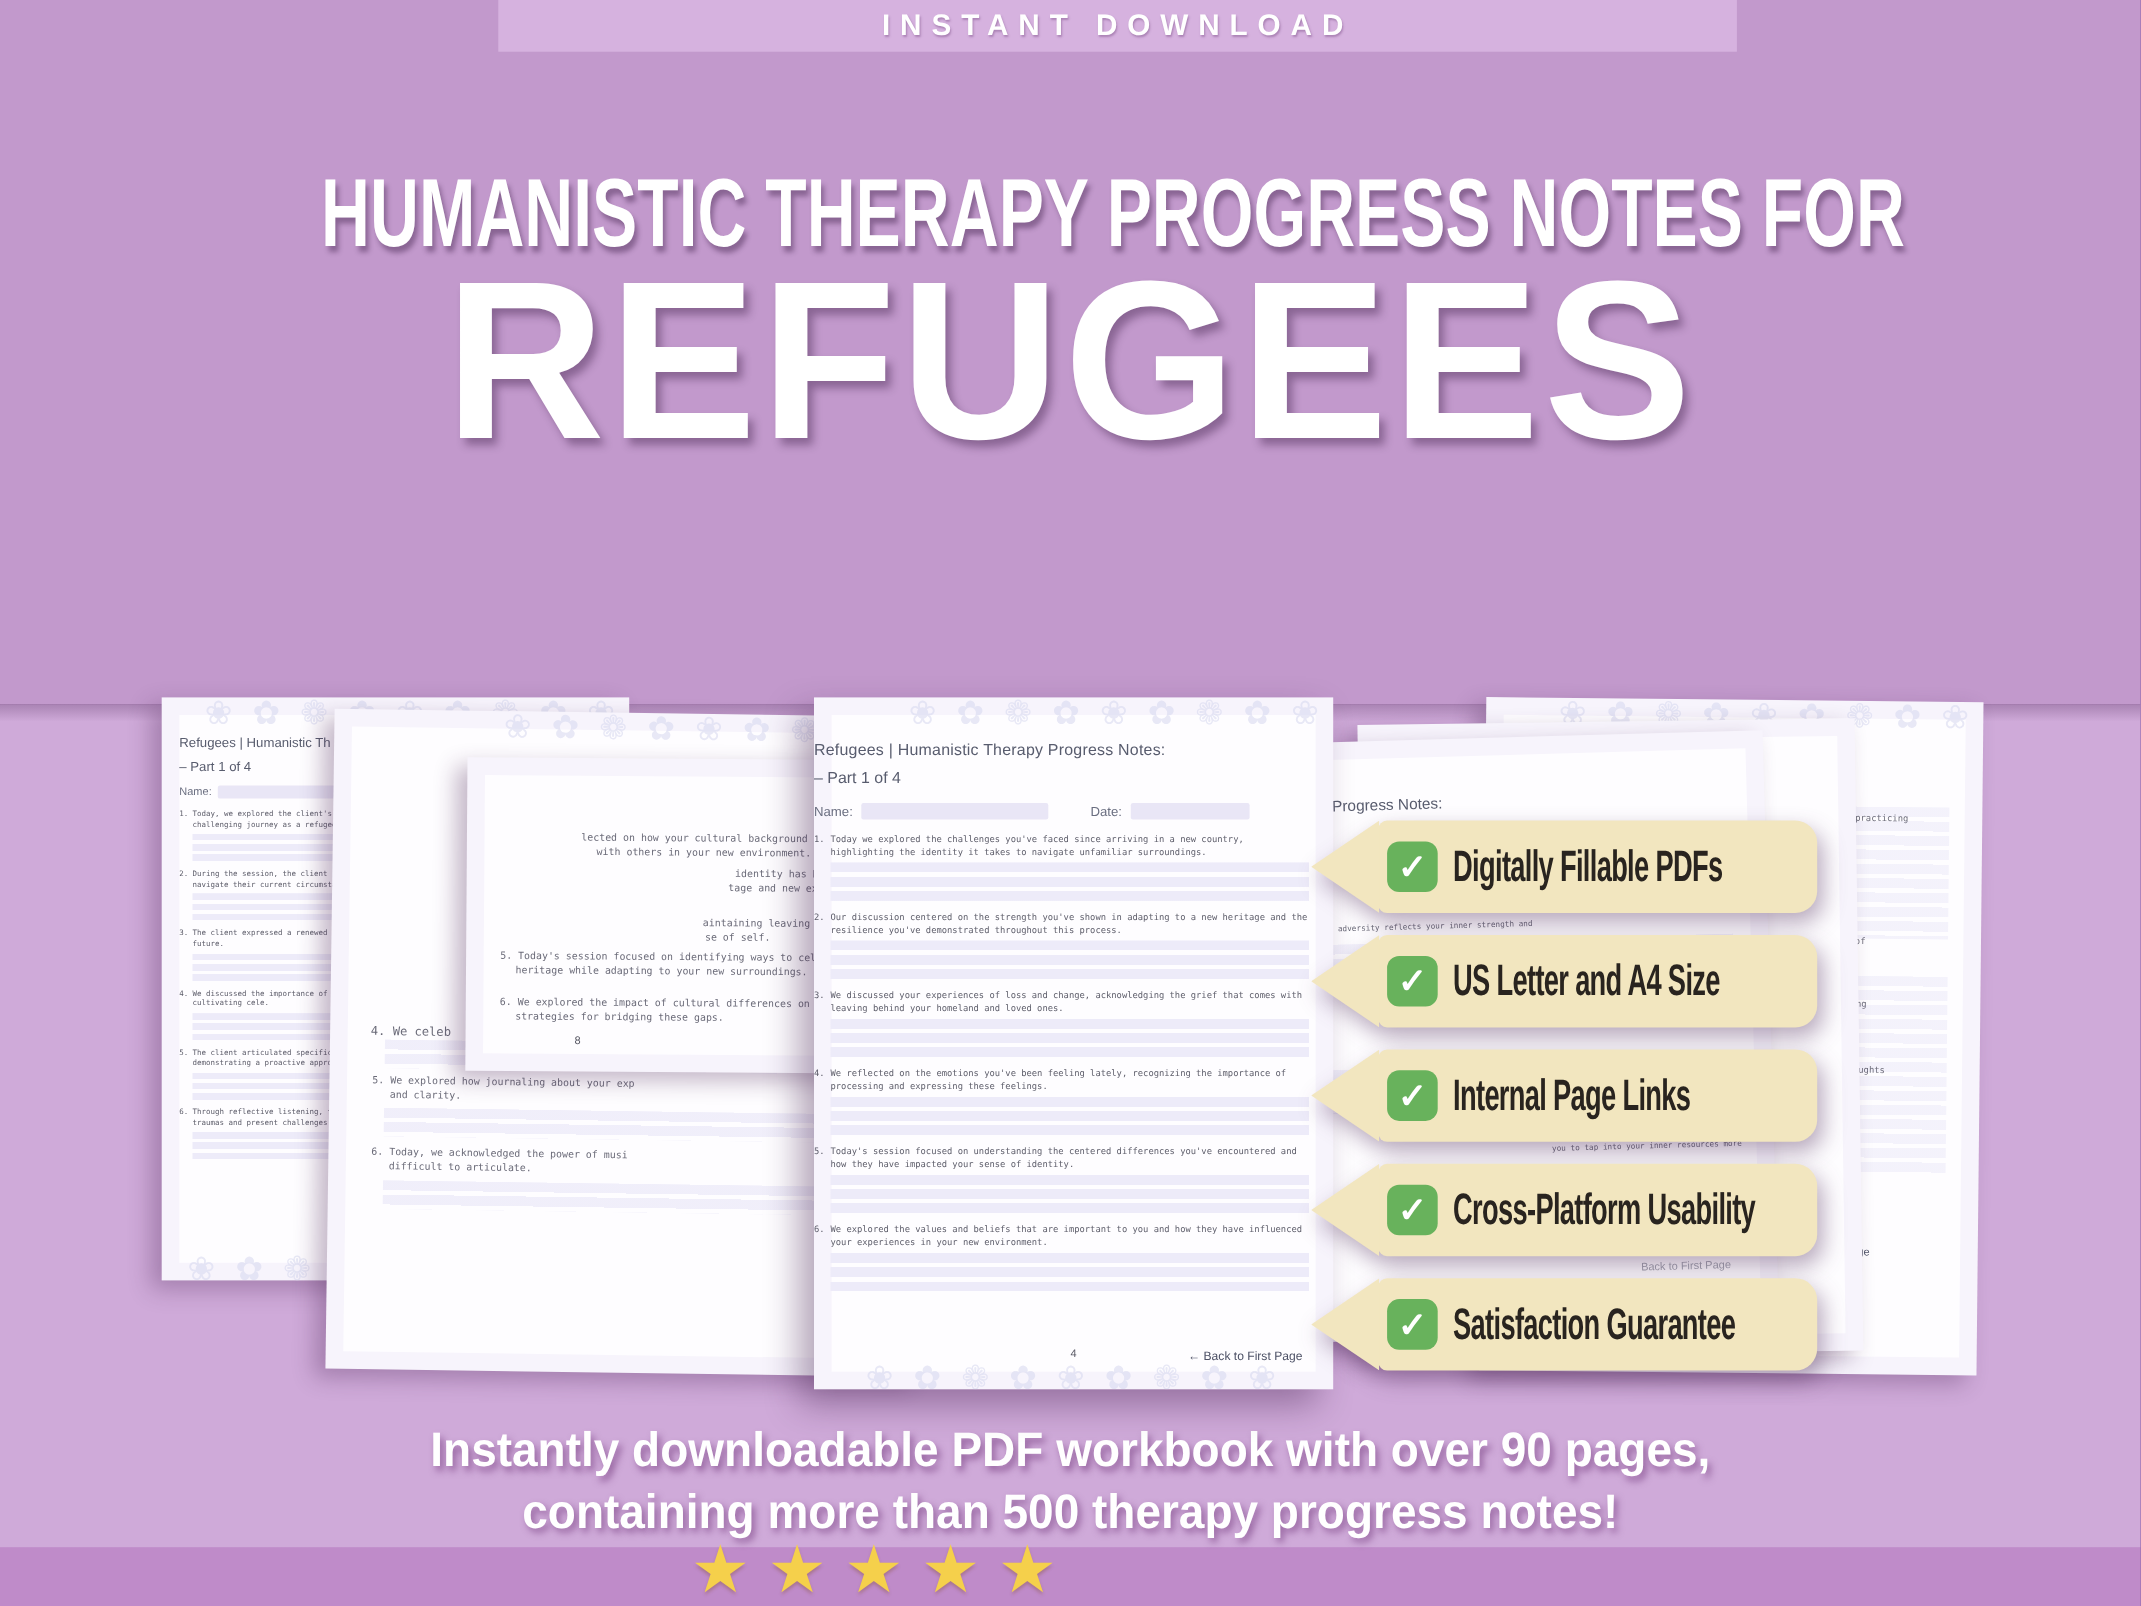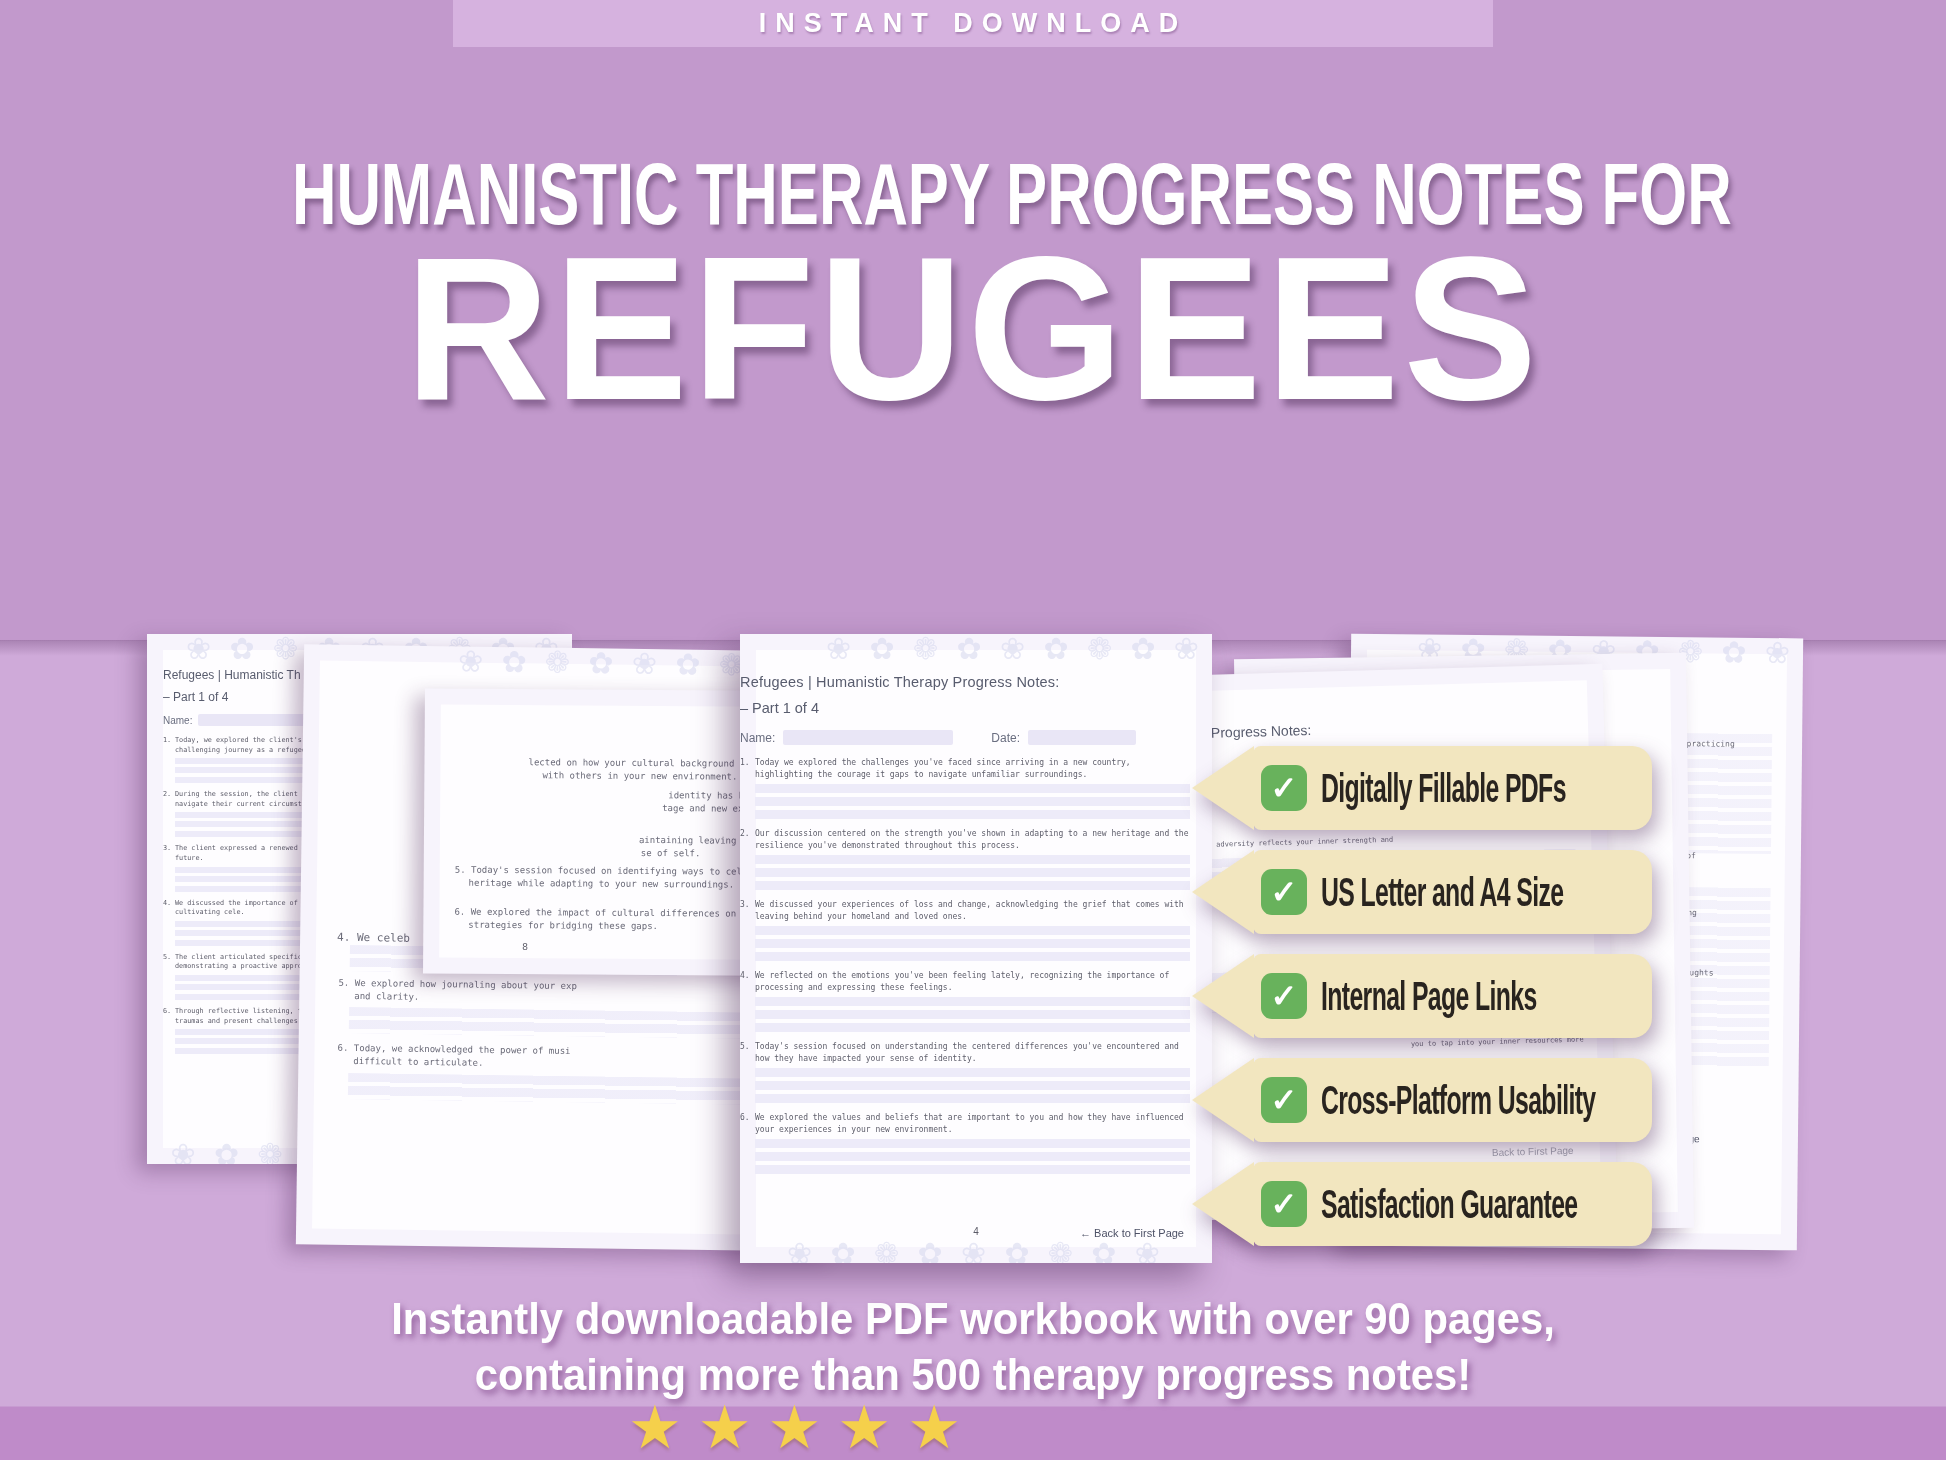--- a/index.html
+++ b/index.html
@@ -4,21 +4,21 @@
 <style>
   html,body{margin:0;padding:0;background:#9b6fae;}
   .stage{
     position:relative;width:1946px;height:1460px;overflow:hidden;
     font-family:"Liberation Sans",sans-serif;
     background:linear-gradient(180deg,#c299cc 0px,#c299cc 640px,#cfaad9 641px,#cfaad9 1406px,#bf8bc9 1407px,#bf8bc9 100%);
   }
   .seam{position:absolute;left:0;top:640px;width:100%;height:16px;
     background:linear-gradient(180deg,rgba(80,40,90,.30),rgba(80,40,90,0));}
   
-  .top-banner{position:absolute;left:453px;top:0;width:1040px;height:47px;background:#d6b2df;
+  .top-banner{position:absolute;left:453px;top:0;width:1126px;height:47px;background:#d6b2df;
     display:flex;align-items:center;justify-content:center;}
   .top-banner span{color:#fff;font-weight:700;font-size:27px;letter-spacing:9px;
     text-shadow:1px 2px 2px rgba(90,40,100,.35);}
   
   .title-kicker{position:absolute;left:0;right:0;top:150px;text-align:center;color:#fff;
     font-size:88px;font-weight:700;line-height:1;white-space:nowrap;
     transform:scaleX(.70);text-shadow:4px 5px 6px rgba(45,15,55,.38);}
   .title-main{position:absolute;left:0;right:0;top:225px;text-align:center;color:#fff;
     font-size:205px;font-weight:700;line-height:1;letter-spacing:4px;white-space:nowrap;
     transform:scaleX(.98);text-shadow:5px 7px 8px rgba(45,15,55,.38);}
@@ -222,21 +222,21 @@
       <div class="hdr">Refugees | Humanistic Therapy Progress Notes:</div>
       <div class="part">– Part 1 of 4</div>
       <div class="fieldrow">
         <span>Name:</span>
         <span class="field" style="width:170px;"></span>
         <span style="margin-left:38px;">Date:</span>
         <span class="field" style="width:108px;"></span>
       </div>
       <div class="c-item">
         <div class="row mono"><span class="num">1.</span><span>Today we explored the challenges you've faced since arriving in a new country,</span></div>
-        <div class="row mono ind"><span>highlighting the courage it gaps to navigate unfamiliar surroundings.</span></div>
+        <div class="row mono ind"><span>highlighting the identity it takes to navigate unfamiliar surroundings.</span></div>
         <div class="cbars bars"></div>
       </div>
       <div class="c-item">
         <div class="row mono"><span class="num">2.</span><span>Our discussion centered on the strength you've shown in adapting to a new heritage and the</span></div>
         <div class="row mono ind"><span>resilience you've demonstrated throughout this process.</span></div>
         <div class="cbars bars"></div>
       </div>
       <div class="c-item">
         <div class="row mono"><span class="num">3.</span><span>We discussed your experiences of loss and change, acknowledging the grief that comes with</span></div>
         <div class="row mono ind"><span>leaving behind your homeland and loved ones.</span></div>

